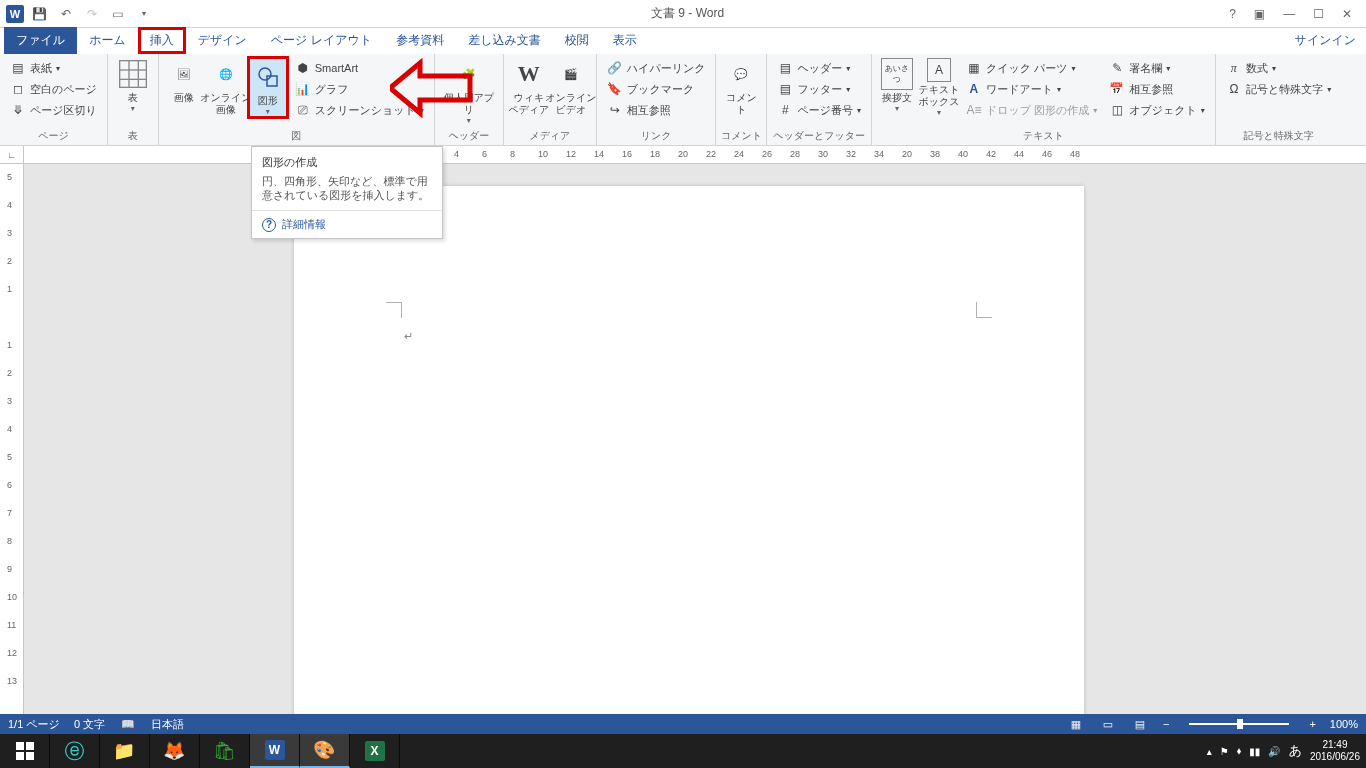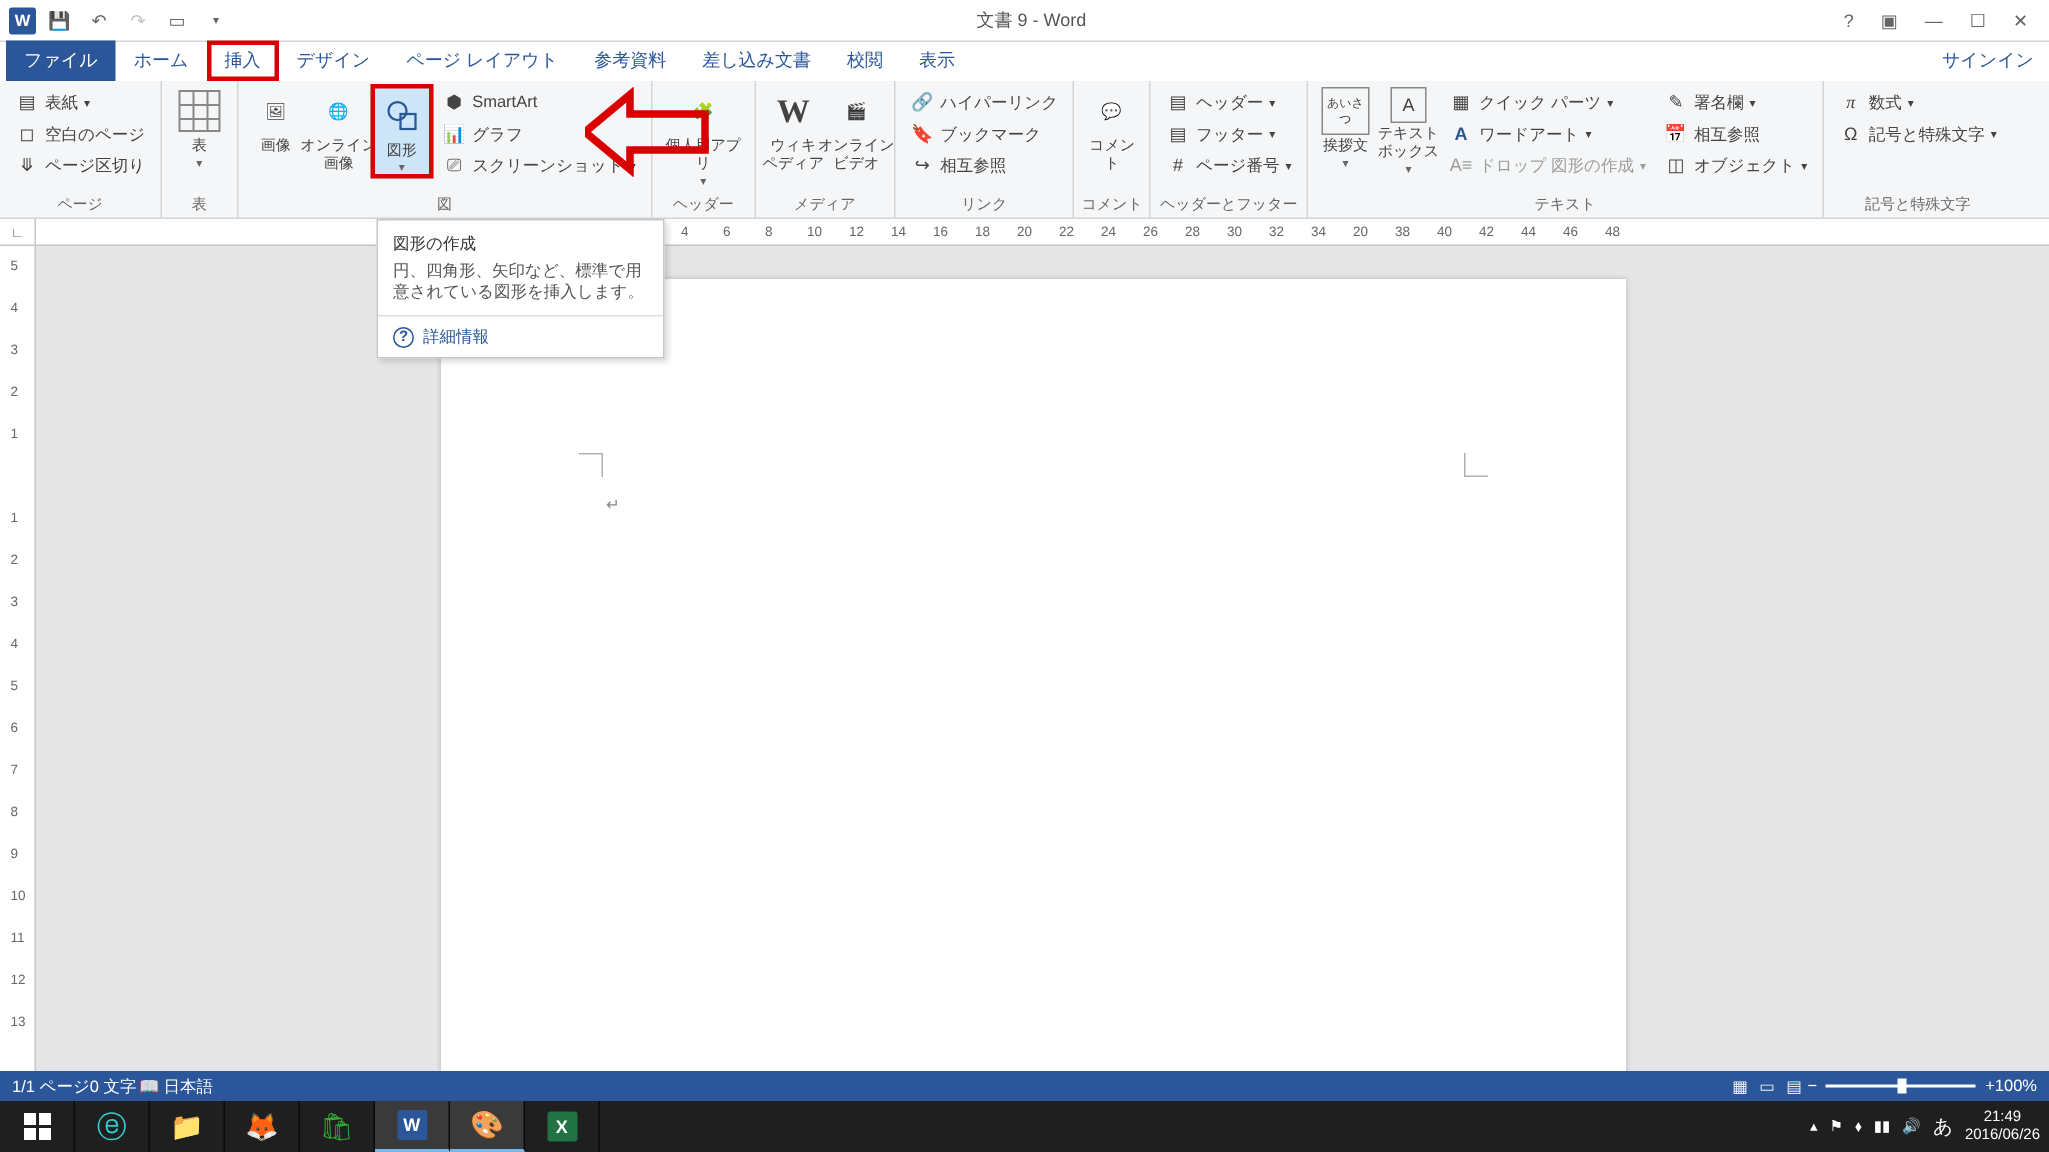--- a/index.html
+++ b/index.html
@@ -53,21 +53,21 @@
 .hruler .tick { position: absolute; top: 3px; }
 .vruler { position: absolute; left: 0; top: 18px; width: 24px; bottom: 0; background: #fff; border-right: 1px solid #c6c6c6; font-size: 9px; color: #666; }
 .vruler .vtick { position: absolute; left: 7px; }
 .corner { position: absolute; left: 0; top: 0; width: 24px; height: 18px; background: #fff; border-right: 1px solid #c6c6c6; border-bottom: 1px solid #c6c6c6; display:flex; align-items:center; justify-content:center; font-size:9px; color:#666;}
 .page { position: absolute; left: 294px; top: 40px; width: 790px; height: 650px; background: #fff; box-shadow: 0 0 4px rgba(0,0,0,0.2); }
 .page .margin-tl { position: absolute; left: 92px; top: 116px; width: 16px; height: 16px; border-left: 1px solid #b0b0b0; border-bottom: 1px solid #b0b0b0; transform: rotate(180deg); }
 .page .margin-tr { position: absolute; right: 92px; top: 116px; width: 16px; height: 16px; border-right: 1px solid #b0b0b0; border-top: 1px solid #b0b0b0; transform: rotate(180deg); }
 .page .cursor-mark { position: absolute; left: 110px; top: 144px; font-size: 11px; color: #888; }
 
 
-.statusbar { position: absolute; left: 0; right: 0; bottom: 34px; height: 20px; background: #2b579a; color: #fff; display: flex; align-items: center; font-size: 11px; padding: 0 8px; }
+.statusbar { position: absolute; left: 0; right: 0; bottom: 34px; height: 20px; background: #2b579a; color: #fff; display: flex; align-items: center; font-size: 11px; padding: 0 8px; gap: 14px; }
 .statusbar .spacer { flex: 1; }
 .statusbar .sicon2 { width: 18px; display: flex; justify-content: center; cursor: pointer; opacity: 0.9; }
 .statusbar .zoom-slider { width: 100px; height: 2px; background: #fff; position: relative; margin: 0 6px; }
 .statusbar .zoom-slider .thumb { position: absolute; left: 48px; top: -4px; width: 6px; height: 10px; background: #fff; }
 
 
 .taskbar { position: absolute; left: 0; right: 0; bottom: 0; height: 34px; background: #1f1f1f; display: flex; align-items: center; }
 .taskbar .tbtn { width: 50px; height: 34px; display: flex; align-items: center; justify-content: center; cursor: pointer; border-right: 1px solid #0a0a0a; }
 .taskbar .tbtn.active { background: #3a3a3a; border-bottom: 2px solid #76b9ed; }
 .taskbar .tray { margin-left: auto; display: flex; align-items: center; color: #fff; font-size: 10px; padding-right: 6px; gap: 8px; }

